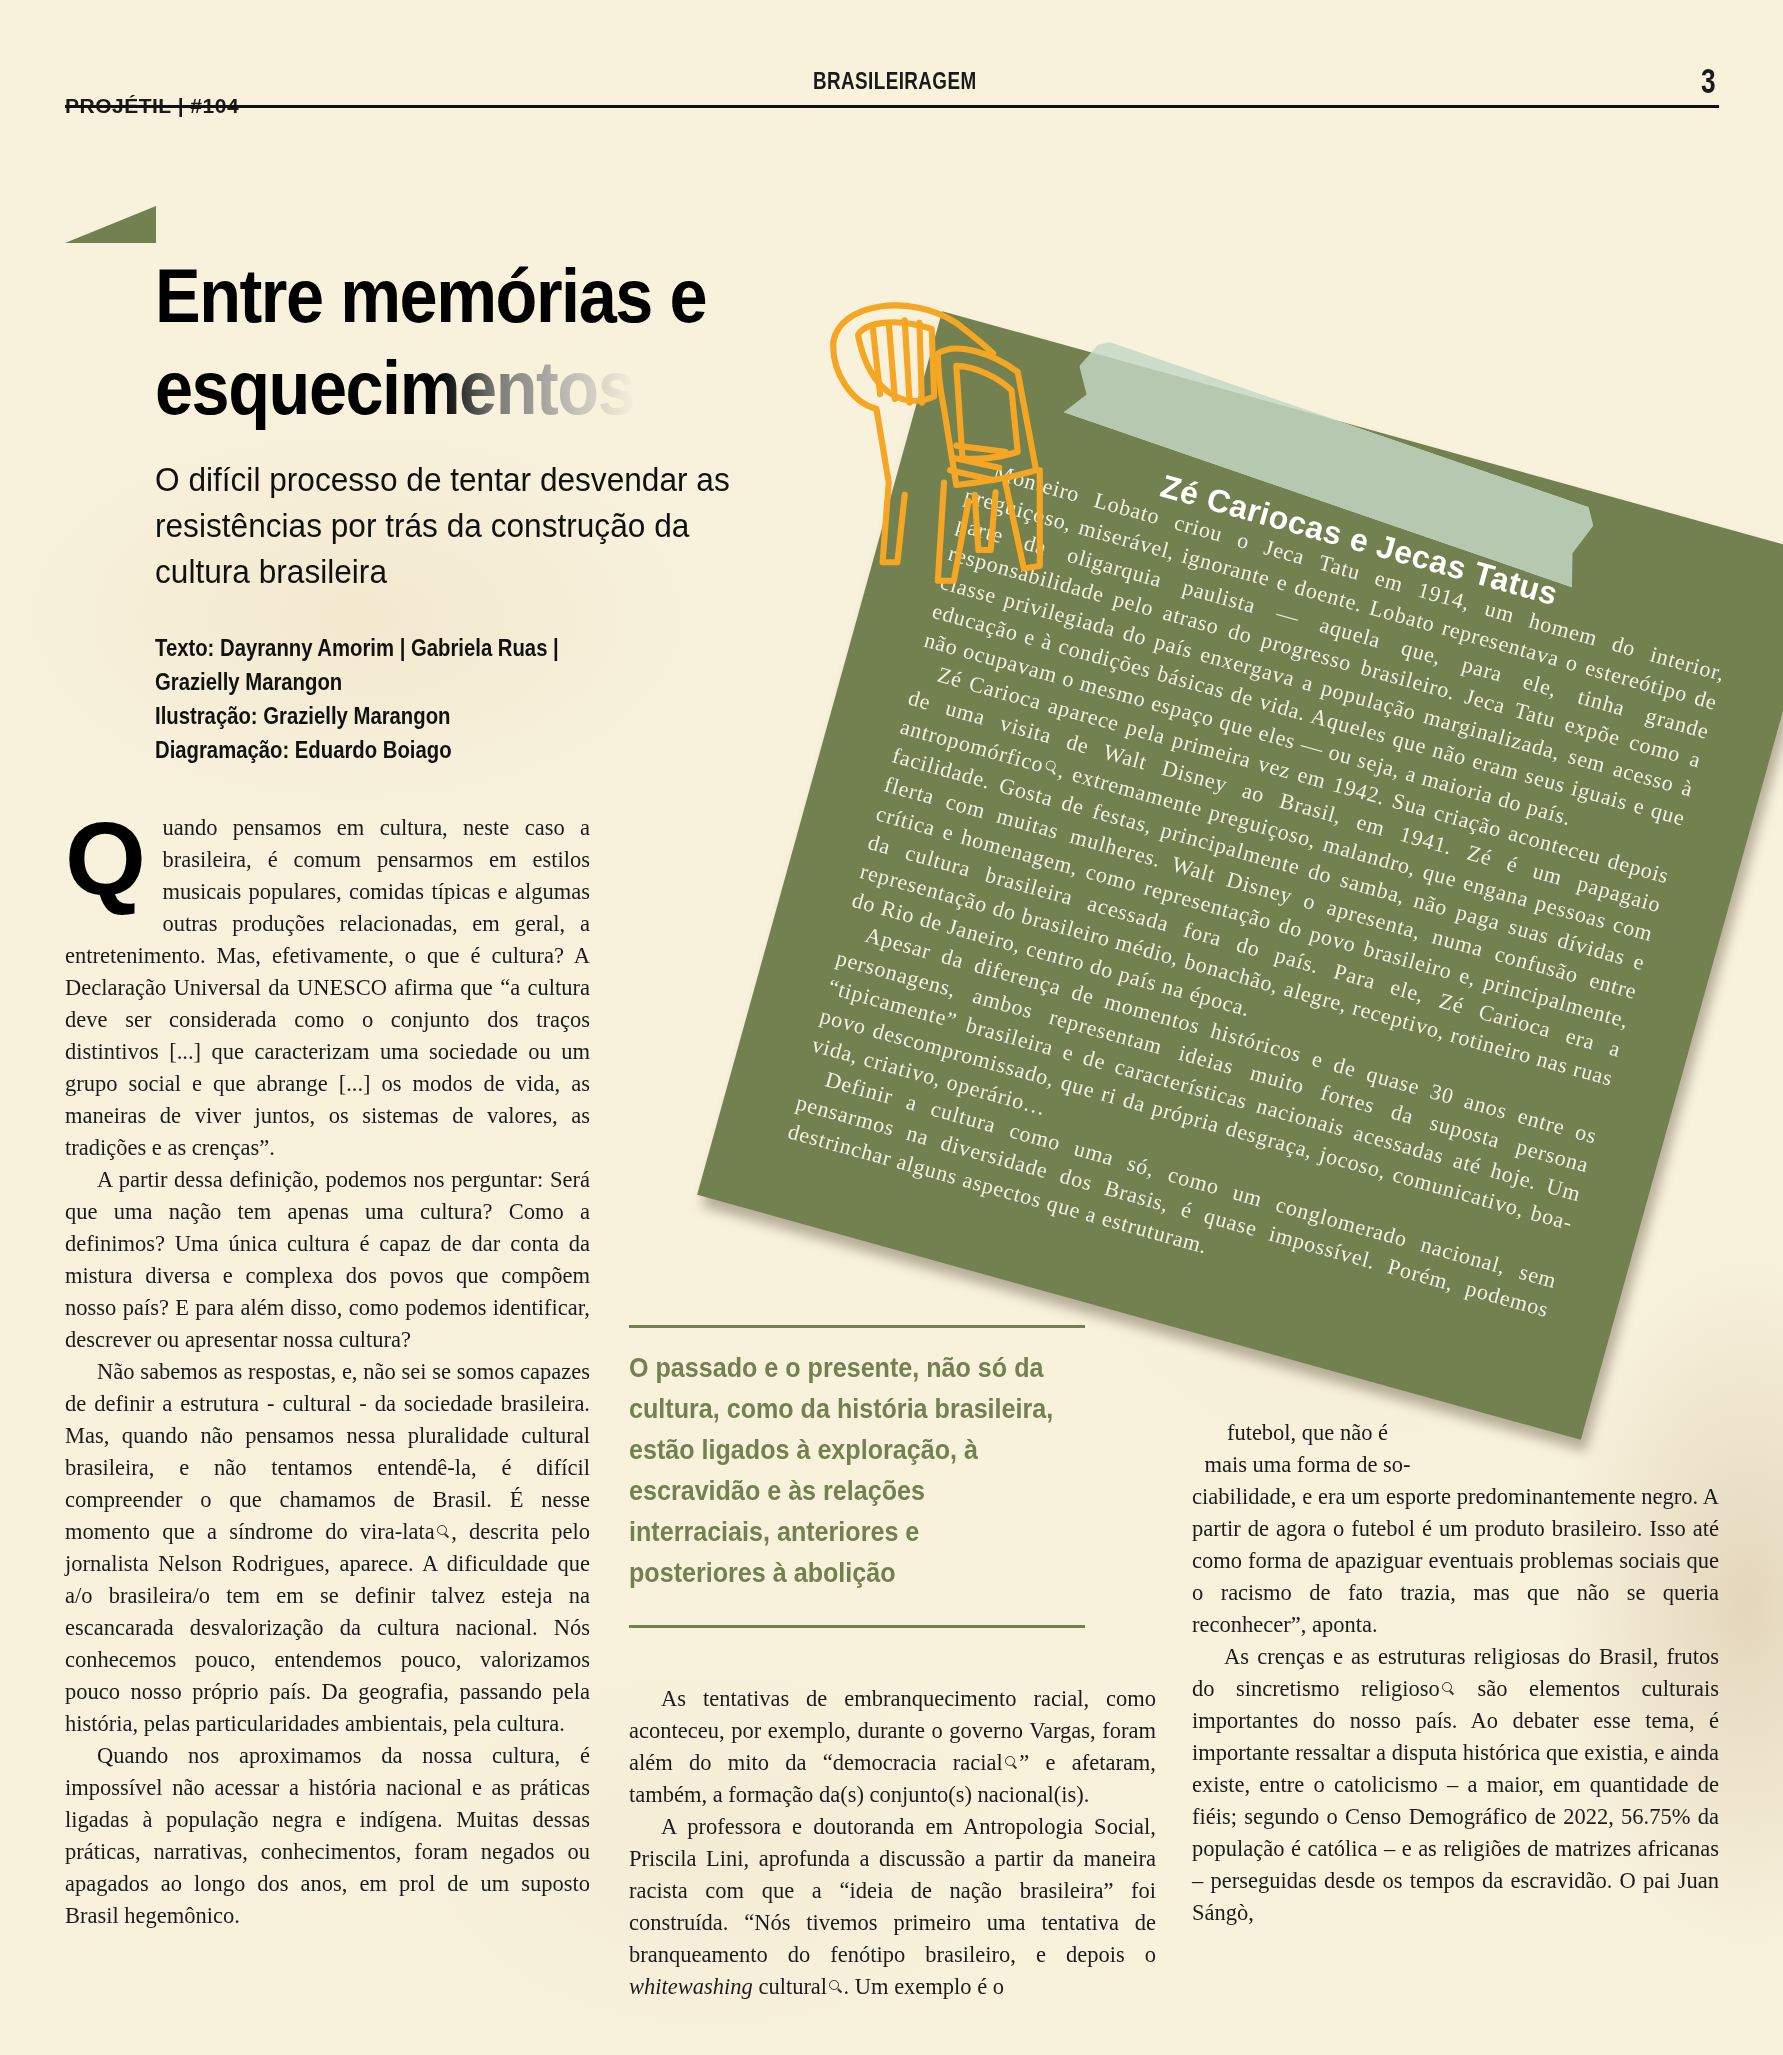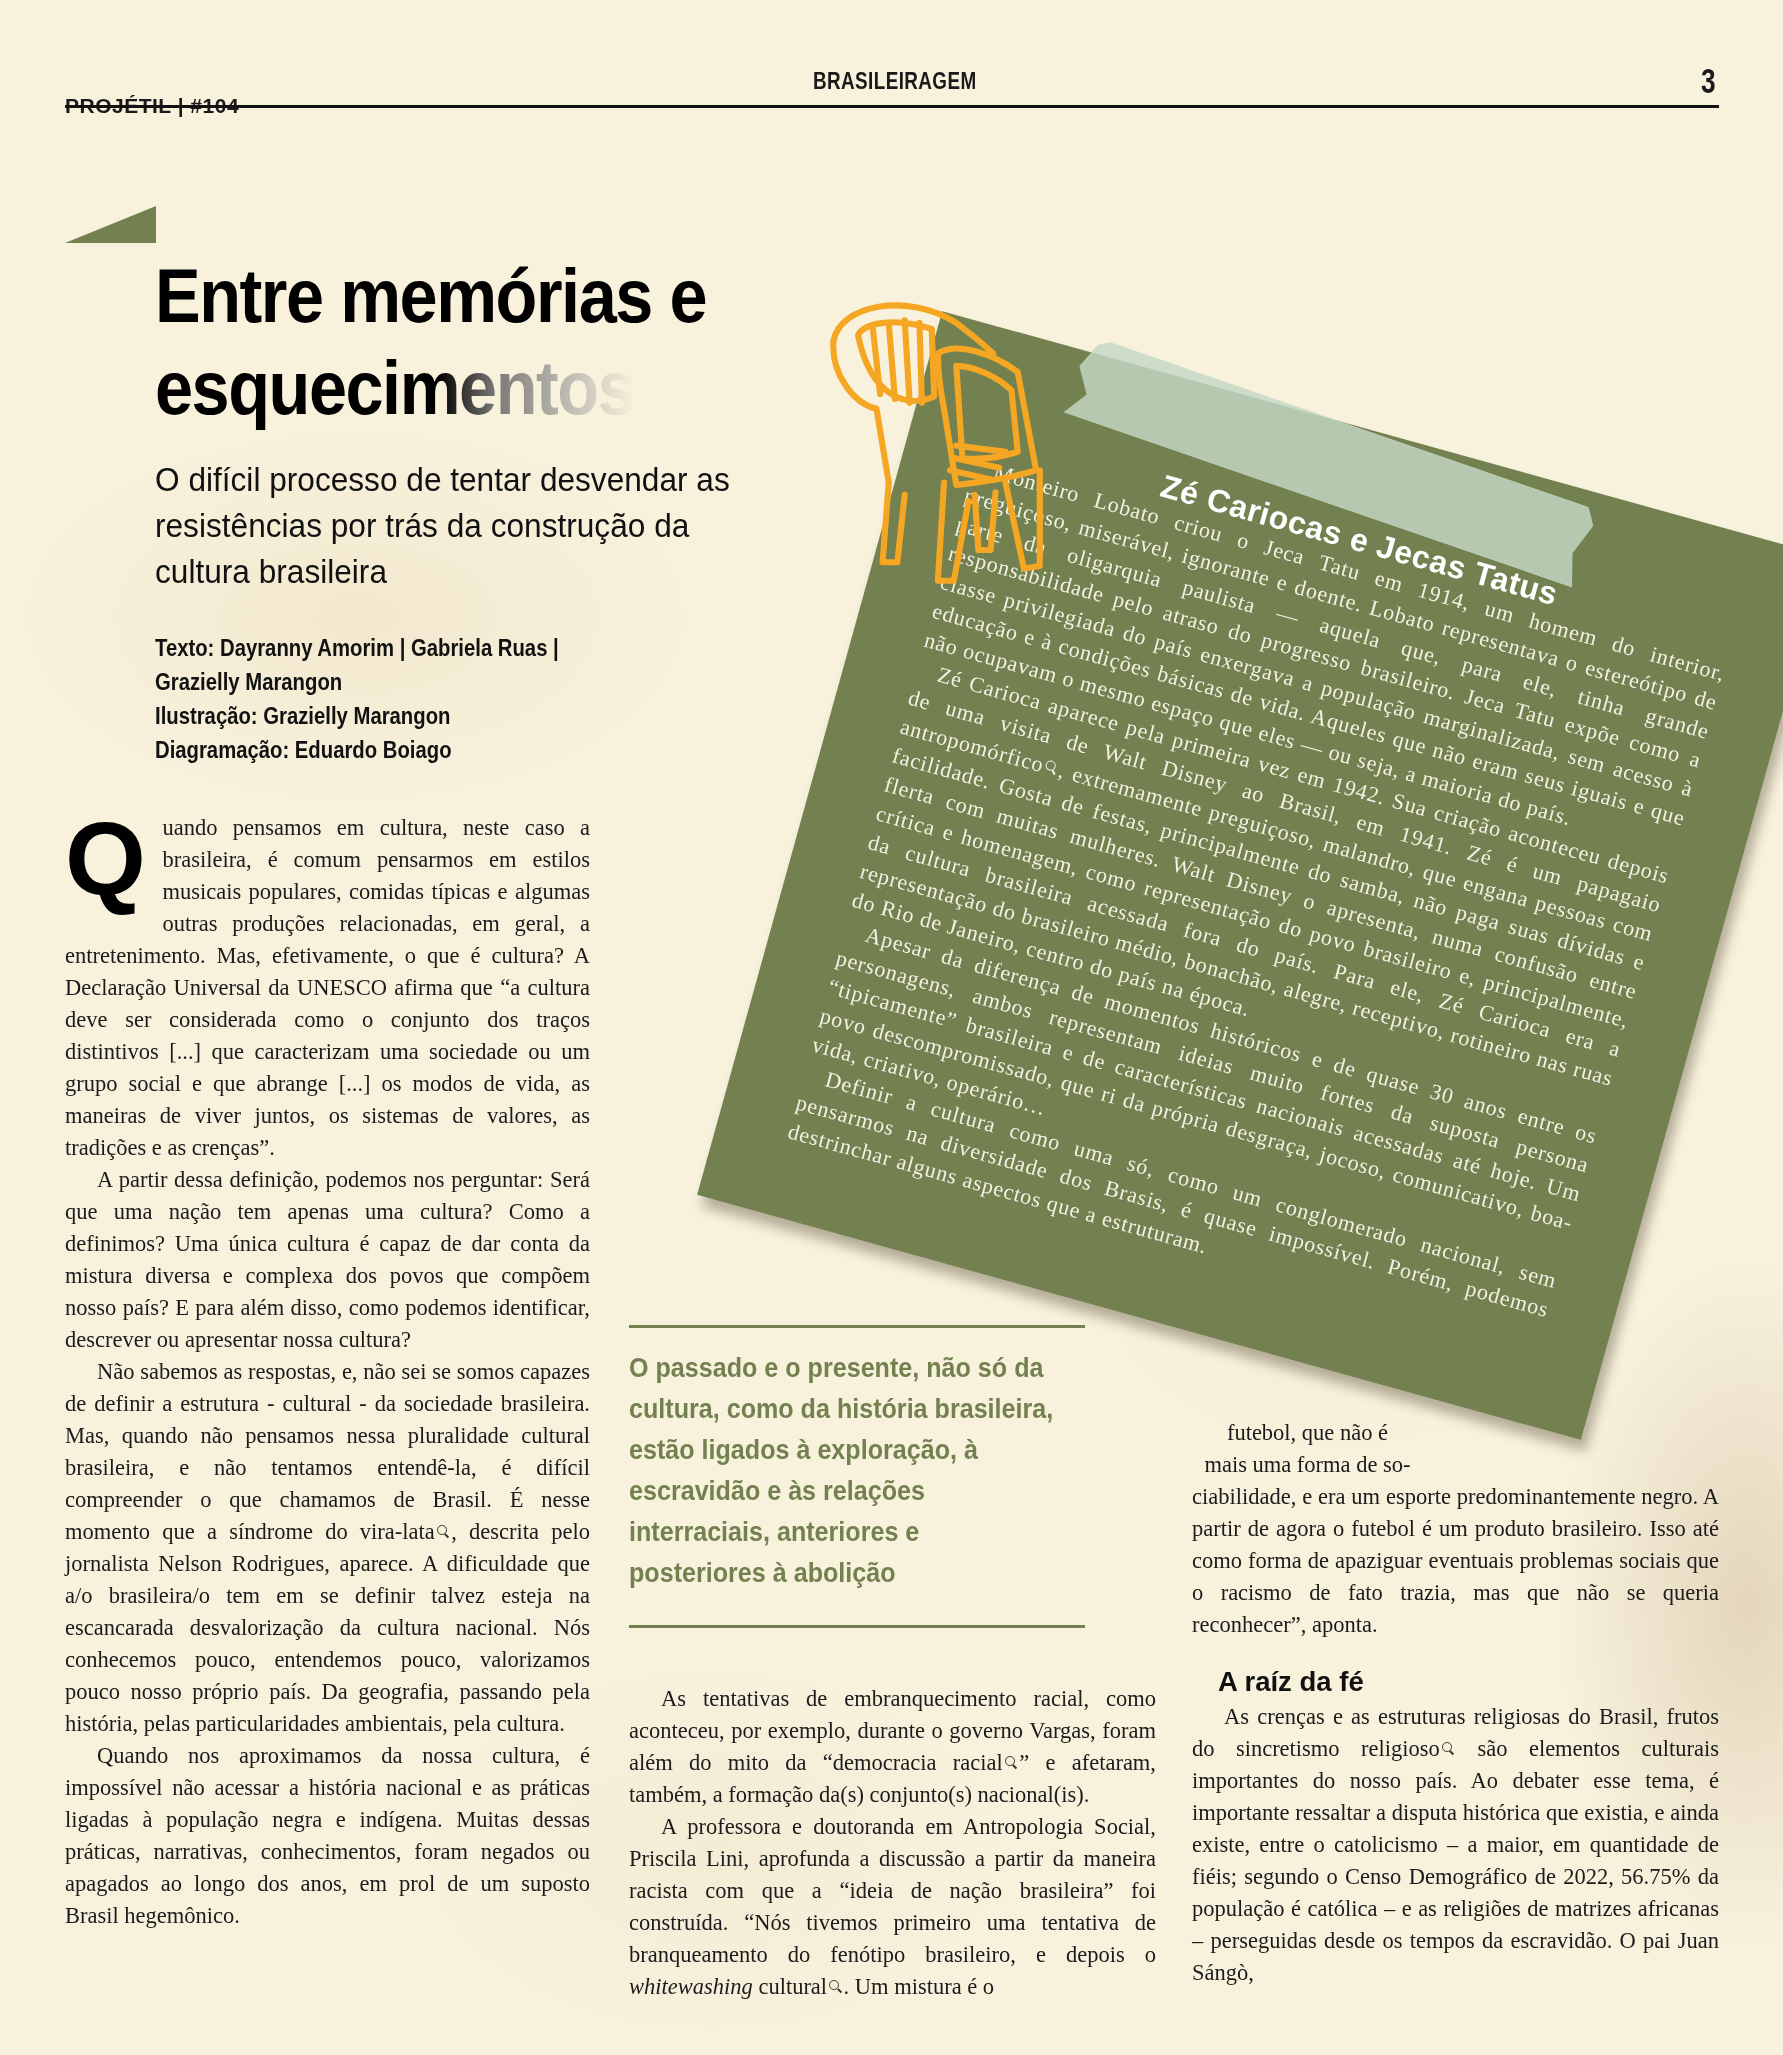--- a/index.html
+++ b/index.html
@@ -128,23 +128,22 @@
   <path d="M125 170 L 128 215 L 138 215 L 142 168"></path>
   <path d="M110 130 L 150 135 M 108 140 L 145 148 M 105 150 L 140 158"></path>
 </svg>
 
 <div class="abs pq-rule" style="top:1325px"></div>
 <div class="abs pq">O passado e o presente, não só da cultura, como da história brasileira, estão ligados à exploração, à escravidão e às relações interraciais, anteriores e posteriores à abolição</div>
 <div class="abs pq-rule" style="top:1625px"></div>
 
 <div class="abs col col-mid">
   <p><span>As tentativas de embranquecimento racial, como aconteceu, por exemplo, durante o governo Vargas, foram além do mito da “democracia racial</span><span class="mag"></span><span>” e afetaram, também, a formação da(s) conjunto(s) nacional(is).</span></p>
-  <p><span>A professora e doutoranda em Antropologia Social, Priscila Lini, aprofunda a discussão a partir da maneira racista com que a “ideia de nação brasileira” foi construída. “Nós tivemos primeiro uma tentativa de branqueamento do fenótipo brasileiro, e depois o </span><i>whitewashing</i><span> cultural</span><span class="mag"></span><span>. Um mistura é o</span></p>
+  <p><span>A professora e doutoranda em Antropologia Social, Priscila Lini, aprofunda a discussão a partir da maneira racista com que a “ideia de nação brasileira” foi construída. “Nós tivemos primeiro uma tentativa de branqueamento do fenótipo brasileiro, e depois o </span><i>whitewashing</i><span> cultural</span><span class="mag"></span><span>. Um exemplo é o</span></p>
 </div>
 
 <div class="abs col col-right">
   <p class="noindent narrow">futebol, que não é</p>
   <p class="noindent narrow">mais uma forma de so-</p>
   <p class="noindent">ciabilidade, e era um esporte predominantemente negro. A partir de agora o futebol é um produto brasileiro. Isso até como forma de apaziguar eventuais problemas sociais que o racismo de fato trazia, mas que não se queria reconhecer”, aponta.</p>
-  <div class="section-h">A raíz da fé</div>
   <p><span>As crenças e as estruturas religiosas do Brasil, frutos do sincretismo religioso</span><span class="mag"></span><span> são elementos culturais importantes do nosso país. Ao debater esse tema, é importante ressaltar a disputa histórica que existia, e ainda existe, entre o catolicismo – a maior, em quantidade de fiéis; segundo o Censo Demográfico de 2022, 56.75% da população é católica – e as religiões de matrizes africanas – perseguidas desde os tempos da escravidão. O pai Juan Sángò,</span></p>
 </div>
 
 
 </body></html>

